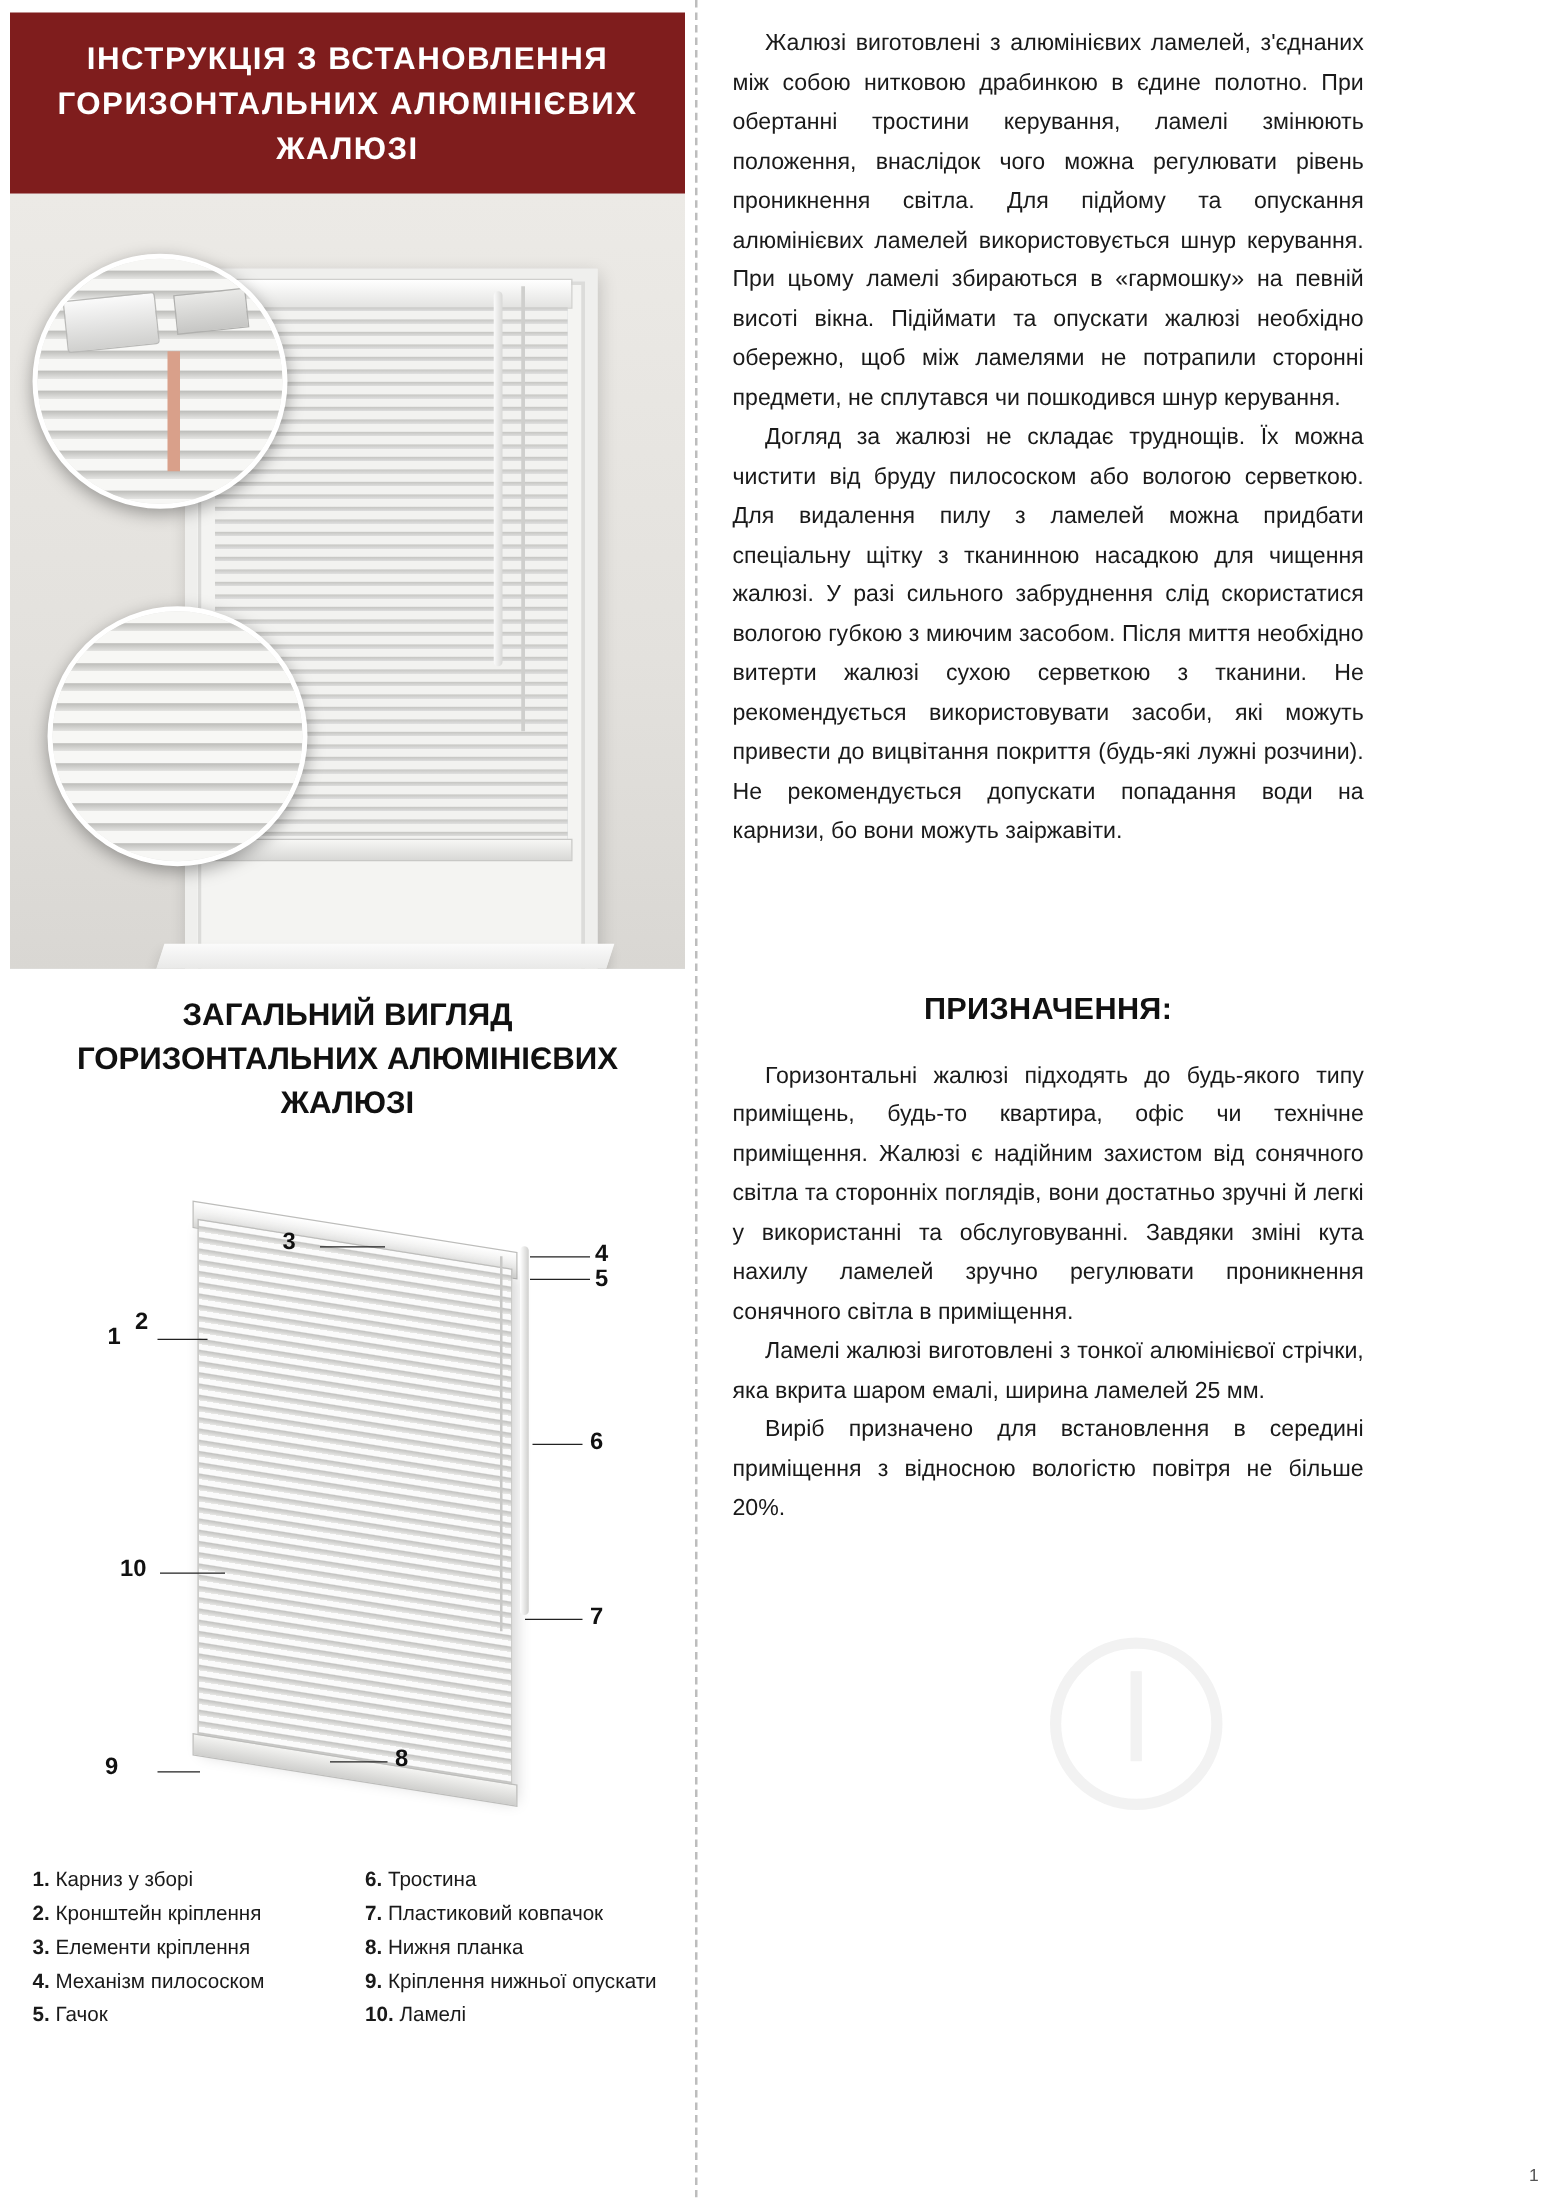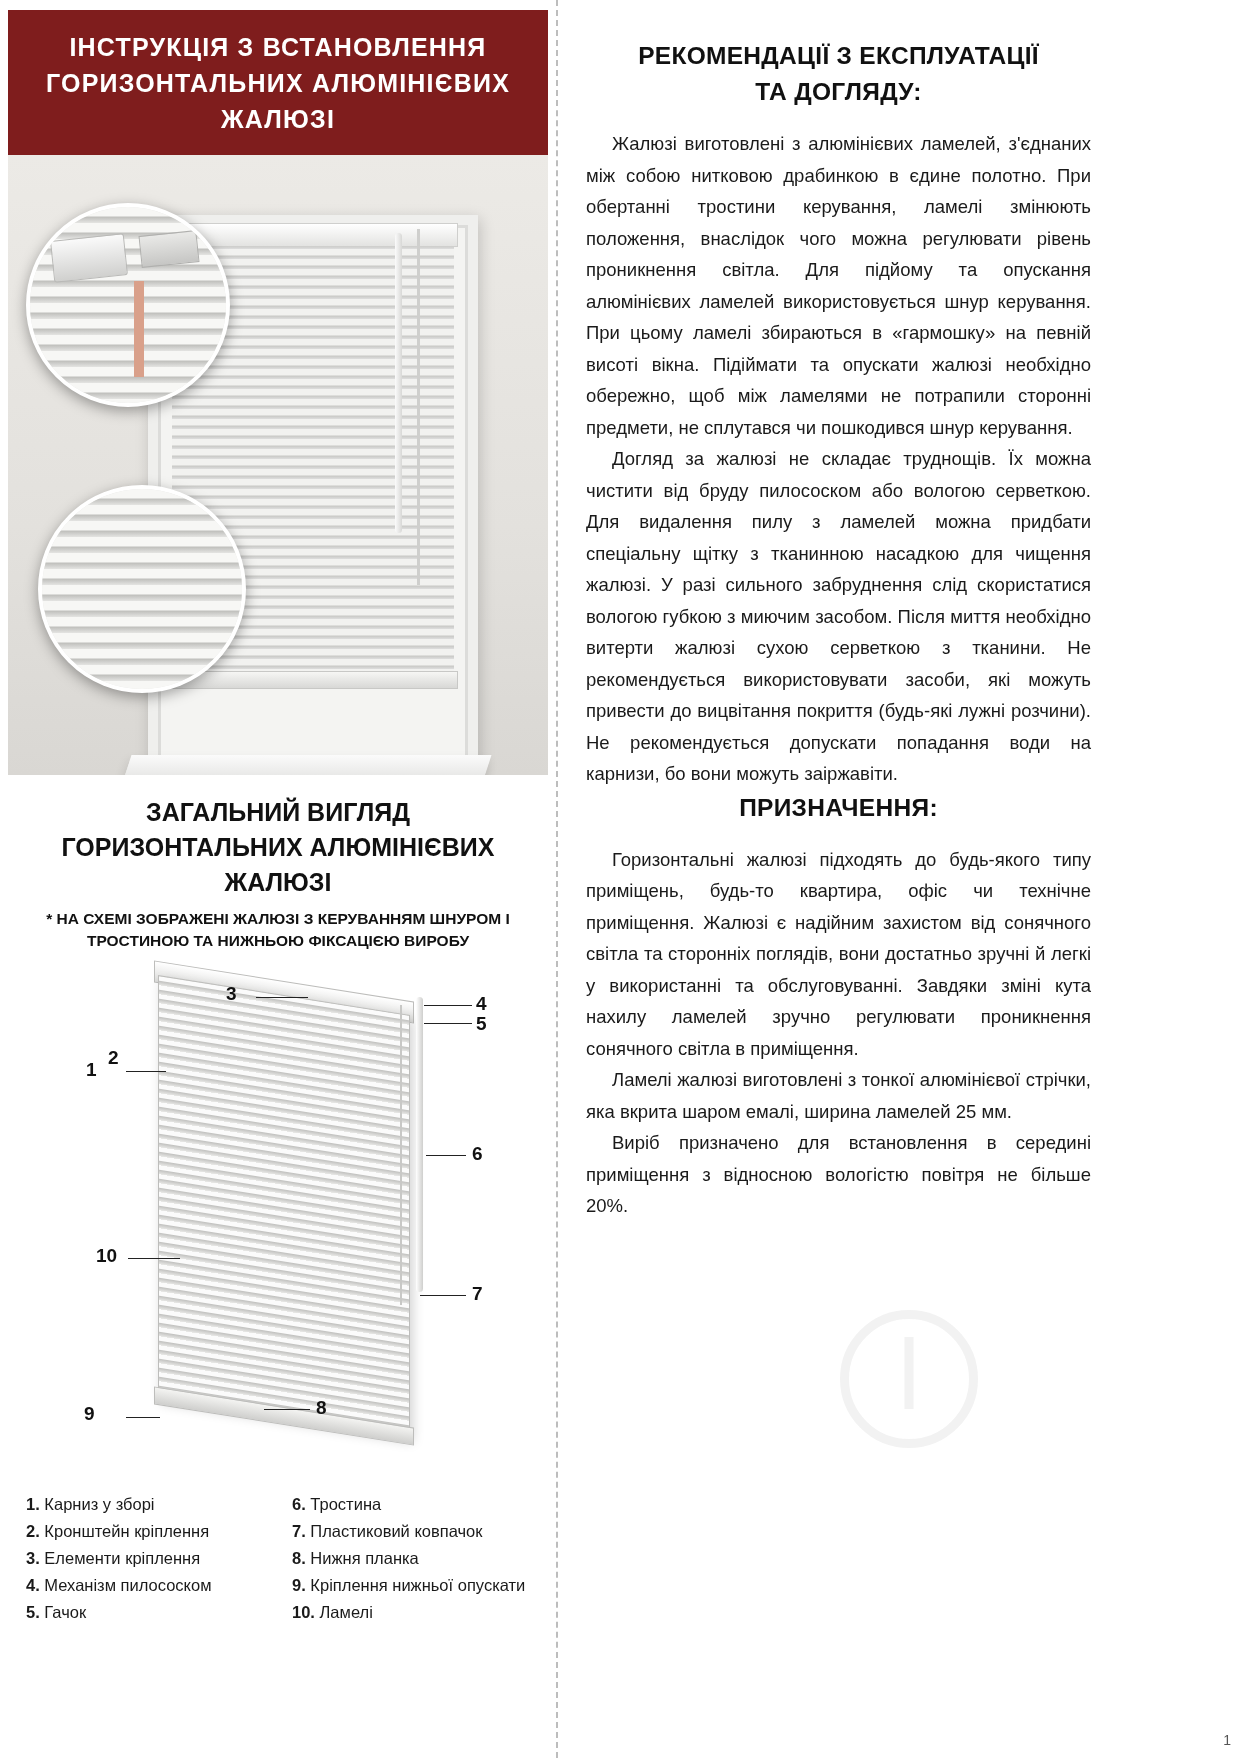--- a/index.html
+++ b/index.html
@@ -345,21 +345,21 @@
   }
   .r-head.first { margin-top: 38px; }
   .r-body {
     margin-top: 18px;
     font-size: 18.5px;
     line-height: 31.5px;
     text-align: justify;
     color: #1a1a1a;
   }
   .r-body p { margin: 0 0 0 0; text-indent: 26px; }
-  .purpose-head { }
+  .purpose-head { margin-top: 110px; }
 
   .page-num {
     position: absolute;
     right: 14px;
     bottom: 10px;
     font-size: 14px;
     color: #555;
   }
 </style>
 </head>
@@ -401,21 +401,20 @@
       </div>
       <div class="zoom-circle zc2">
         <div class="zc-slats"></div>
       </div>
     </div>
 
     <div class="sub-title">
       <div class="l">Загальний вигляд</div>
       <div class="l">горизонтальних алюмінієвих</div>
       <div class="l">жалюзі</div>
-      <div class="sub-note">* На схемі зображені жалюзі з керуванням шнуром і тростиною та нижньою фіксацією виробу</div>
     </div>
 
     <div class="diagram">
       <div class="blind-3d-head"></div>
       <div class="blind-3d"></div>
       <div class="blind-3d-bottom"></div>
       <div class="cord-3d"></div>
       <div class="wand-3d"></div>
 
       <div class="lead" style="left:248px; top:22px; width:52px;"></div>
@@ -448,24 +447,20 @@
       <div class="item"><span class="num">3.</span> <span>Елементи кріплення</span></div>
       <div class="item"><span class="num">8.</span> <span>Нижня планка</span></div>
       <div class="item"><span class="num">4.</span> <span>Механізм пилососком</span></div>
       <div class="item"><span class="num">9.</span> <span>Кріплення нижньої опускати</span></div>
       <div class="item"><span class="num">5.</span> <span>Гачок</span></div>
       <div class="item"><span class="num">10.</span> <span>Ламелі</span></div>
     </div>
   </div>
 
   <div class="right-col">
-    <div class="r-head first">
-      <div>Рекомендації з експлуатації</div>
-      <div>та догляду:</div>
-    </div>
 
     <div class="r-body">
       <p>Жалюзі виготовлені з алюмінієвих ламелей, з'єднаних між собою нитковою драбинкою в єдине полотно. При обертанні тростини керування, ламелі змінюють положення, внаслідок чого можна регулювати рівень проникнення світла. Для підйому та опускання алюмінієвих ламелей використовується шнур керування. При цьому ламелі збираються в «гармошку» на певній висоті вікна. Підіймати та опускати жалюзі необхідно обережно, щоб між ламелями не потрапили сторонні предмети, не сплутався чи пошкодився шнур керування.</p>
       <p>Догляд за жалюзі не складає труднощів. Їх можна чистити від бруду пилососком або вологою серветкою. Для видалення пилу з ламелей можна придбати спеціальну щітку з тканинною насадкою для чищення жалюзі. У разі сильного забруднення слід скористатися вологою губкою з миючим засобом. Після миття необхідно витерти жалюзі сухою серветкою з тканини. Не рекомендується використовувати засоби, які можуть привести до вицвітання покриття (будь-які лужні розчини). Не рекомендується допускати попадання води на карнизи, бо вони можуть заіржавіти.</p>
     </div>
 
     <div class="r-head purpose-head">Призначення:</div>
 
     <div class="r-body">
       <p>Горизонтальні жалюзі підходять до будь-якого типу приміщень, будь-то квартира, офіс чи технічне приміщення. Жалюзі є надійним захистом від сонячного світла та сторонніх поглядів, вони достатньо зручні й легкі у використанні та обслуговуванні. Завдяки зміні кута нахилу ламелей зручно регулювати проникнення сонячного світла в приміщення.</p>

